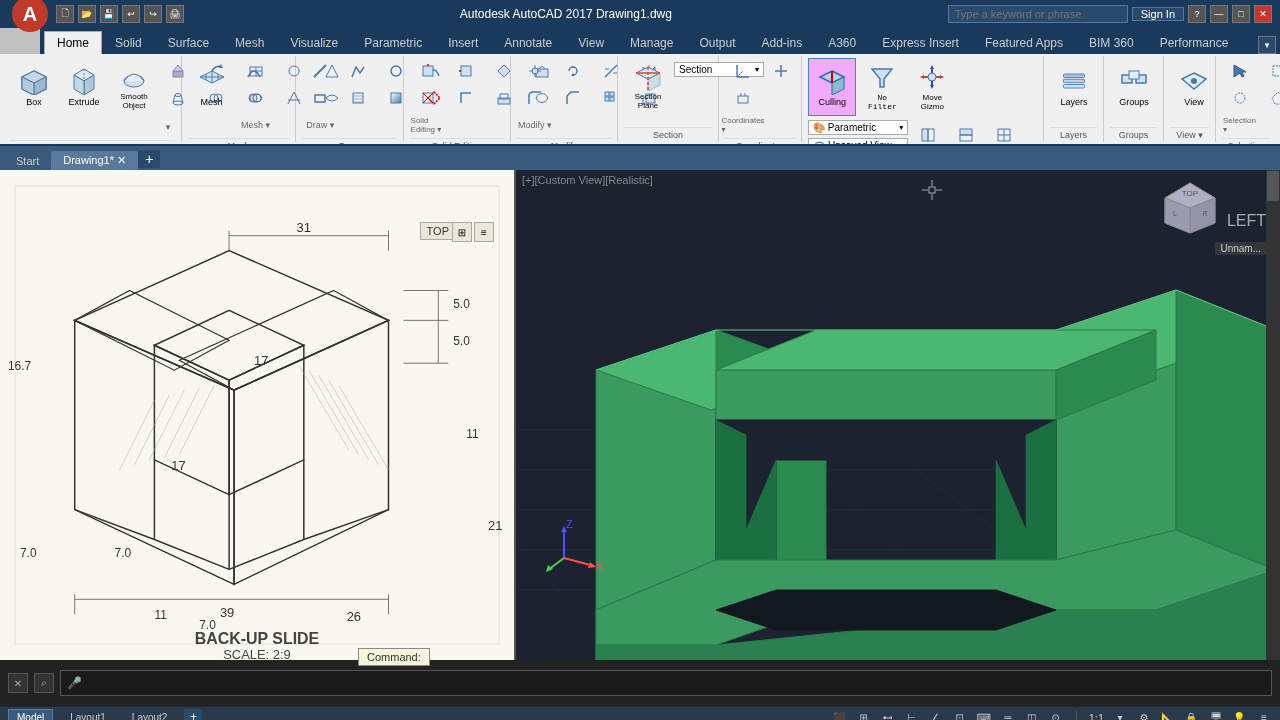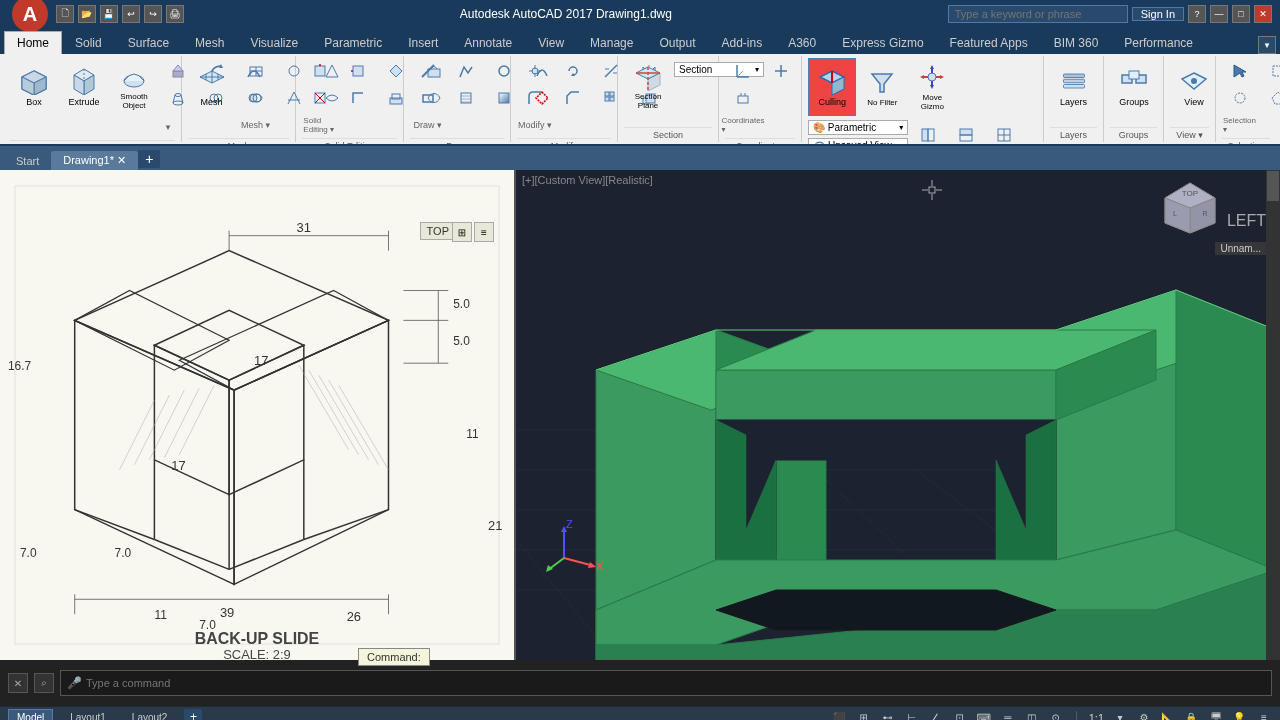--- a/index.html
+++ b/index.html
@@ -23,20 +23,21 @@
     .search-box { background: #2a4a6c; border: 1px solid #4a7aac; color: white; padding: 2px 6px; font-size: 11px; width: 180px; }
     .signin-btn { background: #2a4a6c; border: 1px solid #4a7aac; color: white; padding: 0 8px; font-size: 11px; cursor: pointer; }
 
     
     #ribbon-tabs {
       height: 26px;
       background: #1a3a5c;
       display: flex;
       align-items: flex-end;
       padding-left: 4px;
+      margin-left: 40px;
     }
     .ribbon-tab {
       padding: 4px 12px;
       font-size: 12px;
       color: #ccc;
       cursor: pointer;
       border-top: 1px solid transparent;
       border-left: 1px solid transparent;
       border-right: 1px solid transparent;
     }
@@ -334,21 +335,21 @@
       display: flex;
       align-items: center;
       gap: 2px;
       cursor: pointer;
       min-width: 90px;
     }
     .ribbon-dropdown-arrow { font-size: 8px; margin-left: auto; }
 
     
     .ribbon-btn-active {
-      background: #ef4444;
+      background: #f0abfc;
       border: 1px solid #4a80c0 !important;
     }
 
     
     .app-btn {
       width: 36px;
       height: 36px;
       background: #c0392b;
       color: white;
       display: flex;
@@ -394,21 +395,21 @@
   <div class="ribbon-tab">Mesh</div>
   <div class="ribbon-tab">Visualize</div>
   <div class="ribbon-tab">Parametric</div>
   <div class="ribbon-tab">Insert</div>
   <div class="ribbon-tab">Annotate</div>
   <div class="ribbon-tab">View</div>
   <div class="ribbon-tab">Manage</div>
   <div class="ribbon-tab">Output</div>
   <div class="ribbon-tab">Add-ins</div>
   <div class="ribbon-tab">A360</div>
-  <div class="ribbon-tab">Express Gizmo</div>
+  <div class="ribbon-tab">Express Insert</div>
   <div class="ribbon-tab">Featured Apps</div>
   <div class="ribbon-tab">BIM 360</div>
   <div class="ribbon-tab">Performance</div>
   <div style="margin-left:auto; display:flex; align-items:center; padding-right:4px;">
     <div class="title-btn" style="background:#2a4a6c;">▾</div>
   </div>
 </div>
 
 <div id="ribbon">
 
@@ -582,99 +583,20 @@
         <div class="ribbon-row">
             <div class="ribbon-btn-small">
               <span style="font-size:9px;color:#666">Mesh ▾</span>
             </div>
           </div>
       </div>
     </div>
     <div class="ribbon-group-label">Mesh</div>
   </div>
 
-  <div class="ribbon-group" style="min-width:100px;">
-    <div class="ribbon-buttons">
-      <div class="ribbon-cols">
-        <div class="ribbon-row">
-          <div class="ribbon-btn-small">
-              <div class="icon-shape-sm">
-                <svg width="16" height="16">
-                  <rect x="3" y="3" width="10" height="10" fill="#d0e0f0" stroke="#4a7aac" stroke-width="1"></rect>
-                  <line x1="8" y1="3" x2="8" y2="1" stroke="#c00" stroke-width="1.5"></line>
-                </svg>
-              </div>
-            </div>
-          <div class="ribbon-btn-small">
-              <div class="icon-shape-sm">
-                <svg width="16" height="16">
-                  <rect x="3" y="3" width="10" height="10" fill="#d0e0f0" stroke="#4a7aac" stroke-width="1"></rect>
-                  <line x1="3" y1="8" x2="1" y2="8" stroke="#c00" stroke-width="1.5"></line>
-                </svg>
-              </div>
-            </div>
-          <div class="ribbon-btn-small">
-              <div class="icon-shape-sm">
-                <svg width="16" height="16">
-                  <polygon points="8,2 14,8 8,14 2,8" fill="#d0e0f0" stroke="#4a7aac" stroke-width="1"></polygon>
-                </svg>
-              </div>
-            </div>
-          <div class="ribbon-btn-small">
-              <div class="icon-shape-sm">
-                <svg width="16" height="16">
-                  <rect x="2" y="6" width="12" height="8" fill="#d0e0f0" stroke="#4a7aac" stroke-width="1"></rect>
-                  <path d="M5,6 Q8,1 11,6" fill="none" stroke="#4a7aac" stroke-width="1"></path>
-                </svg>
-              </div>
-            </div>
-        </div>
-        <div class="ribbon-row">
-          <div class="ribbon-btn-small">
-              <div class="icon-shape-sm">
-                <svg width="16" height="16">
-                  <rect x="3" y="3" width="10" height="10" fill="none" stroke="#4a7aac" stroke-width="1"></rect>
-                  <line x1="3" y1="3" x2="13" y2="13" stroke="#c00" stroke-width="1"></line>
-                  <line x1="13" y1="3" x2="3" y2="13" stroke="#c00" stroke-width="1"></line>
-                </svg>
-              </div>
-            </div>
-          <div class="ribbon-btn-small">
-              <div class="icon-shape-sm">
-                <svg width="16" height="16">
-                  <path d="M3,13 L3,3 L13,3" fill="none" stroke="#4a7aac" stroke-width="1.5"></path>
-                </svg>
-              </div>
-            </div>
-          <div class="ribbon-btn-small">
-              <div class="icon-shape-sm">
-                <svg width="16" height="16">
-                  <rect x="2" y="8" width="12" height="6" fill="#d0e0f0" stroke="#4a7aac" stroke-width="1"></rect>
-                  <rect x="4" y="4" width="8" height="5" fill="none" stroke="#4a7aac" stroke-width="1"></rect>
-                </svg>
-              </div>
-            </div>
-          <div class="ribbon-btn-small">
-              <div class="icon-shape-sm">
-                <svg width="16" height="16">
-                  <path d="M2,8 C5,2 11,2 14,8 C11,14 5,14 2,8" fill="none" stroke="#4a7aac" stroke-width="1"></path>
-                </svg>
-              </div>
-            </div>
-        </div>
-        <div class="ribbon-row">
-            <div class="ribbon-btn-small">
-              <span style="font-size:8px;color:#666">Solid Editing ▾</span>
-            </div>
-          </div>
-      </div>
-    </div>
-    <div class="ribbon-group-label">Solid Editing</div>
-  </div>
-
   <div class="ribbon-group" style="min-width:90px;">
     <div class="ribbon-buttons">
       <div class="ribbon-cols">
         <div class="ribbon-row">
           <div class="ribbon-btn-small">
               <div class="icon-shape-sm">
                 <svg width="16" height="16">
                   <line x1="2" y1="14" x2="14" y2="2" stroke="#4a7aac" stroke-width="2"></line>
                 </svg>
               </div>
@@ -741,20 +663,99 @@
             </div>
         </div>
         <div class="ribbon-row">
             <div class="ribbon-btn-small">
               <span style="font-size:9px;color:#666">Draw ▾</span>
             </div>
           </div>
       </div>
     </div>
     <div class="ribbon-group-label">Draw</div>
+  </div>
+
+  <div class="ribbon-group" style="min-width:100px;">
+    <div class="ribbon-buttons">
+      <div class="ribbon-cols">
+        <div class="ribbon-row">
+          <div class="ribbon-btn-small">
+              <div class="icon-shape-sm">
+                <svg width="16" height="16">
+                  <rect x="3" y="3" width="10" height="10" fill="#d0e0f0" stroke="#4a7aac" stroke-width="1"></rect>
+                  <line x1="8" y1="3" x2="8" y2="1" stroke="#c00" stroke-width="1.5"></line>
+                </svg>
+              </div>
+            </div>
+          <div class="ribbon-btn-small">
+              <div class="icon-shape-sm">
+                <svg width="16" height="16">
+                  <rect x="3" y="3" width="10" height="10" fill="#d0e0f0" stroke="#4a7aac" stroke-width="1"></rect>
+                  <line x1="3" y1="8" x2="1" y2="8" stroke="#c00" stroke-width="1.5"></line>
+                </svg>
+              </div>
+            </div>
+          <div class="ribbon-btn-small">
+              <div class="icon-shape-sm">
+                <svg width="16" height="16">
+                  <polygon points="8,2 14,8 8,14 2,8" fill="#d0e0f0" stroke="#4a7aac" stroke-width="1"></polygon>
+                </svg>
+              </div>
+            </div>
+          <div class="ribbon-btn-small">
+              <div class="icon-shape-sm">
+                <svg width="16" height="16">
+                  <rect x="2" y="6" width="12" height="8" fill="#d0e0f0" stroke="#4a7aac" stroke-width="1"></rect>
+                  <path d="M5,6 Q8,1 11,6" fill="none" stroke="#4a7aac" stroke-width="1"></path>
+                </svg>
+              </div>
+            </div>
+        </div>
+        <div class="ribbon-row">
+          <div class="ribbon-btn-small">
+              <div class="icon-shape-sm">
+                <svg width="16" height="16">
+                  <rect x="3" y="3" width="10" height="10" fill="none" stroke="#4a7aac" stroke-width="1"></rect>
+                  <line x1="3" y1="3" x2="13" y2="13" stroke="#c00" stroke-width="1"></line>
+                  <line x1="13" y1="3" x2="3" y2="13" stroke="#c00" stroke-width="1"></line>
+                </svg>
+              </div>
+            </div>
+          <div class="ribbon-btn-small">
+              <div class="icon-shape-sm">
+                <svg width="16" height="16">
+                  <path d="M3,13 L3,3 L13,3" fill="none" stroke="#4a7aac" stroke-width="1.5"></path>
+                </svg>
+              </div>
+            </div>
+          <div class="ribbon-btn-small">
+              <div class="icon-shape-sm">
+                <svg width="16" height="16">
+                  <rect x="2" y="8" width="12" height="6" fill="#d0e0f0" stroke="#4a7aac" stroke-width="1"></rect>
+                  <rect x="4" y="4" width="8" height="5" fill="none" stroke="#4a7aac" stroke-width="1"></rect>
+                </svg>
+              </div>
+            </div>
+          <div class="ribbon-btn-small">
+              <div class="icon-shape-sm">
+                <svg width="16" height="16">
+                  <path d="M2,8 C5,2 11,2 14,8 C11,14 5,14 2,8" fill="none" stroke="#4a7aac" stroke-width="1"></path>
+                </svg>
+              </div>
+            </div>
+        </div>
+        <div class="ribbon-row">
+            <div class="ribbon-btn-small">
+              <span style="font-size:8px;color:#666">Solid Editing ▾</span>
+            </div>
+          </div>
+      </div>
+    </div>
+    <div class="ribbon-group-label">Solid Editing</div>
   </div>
 
   <div class="ribbon-group" style="min-width:100px;">
     <div class="ribbon-buttons">
       <div class="ribbon-cols">
         <div class="ribbon-row">
           <div class="ribbon-btn-small">
               <div class="icon-shape-sm">
                 <svg width="16" height="16">
                   <circle cx="8" cy="8" r="3" fill="#d0e0f0" stroke="#4a7aac" stroke-width="1"></circle>
@@ -922,21 +923,21 @@
           </svg>
         </div>
         <span>Culling</span>
       </div>
       <div class="ribbon-btn-large">
         <div class="icon-shape">
           <svg width="28" height="28" viewBox="0 0 28 28">
             <polygon points="4,6 24,6 16,16 16,24 12,24 12,16" fill="#d0e0f0" stroke="#4a7aac" stroke-width="1.5"></polygon>
           </svg>
         </div>
-        <span style="font-size:8px;">No Filter</span>
+        <span style="font-size:8px;font-family:Liberation Mono, monospace;">No Filter</span>
       </div>
       <div class="ribbon-btn-large">
         <div class="icon-shape">
           <svg width="28" height="28" viewBox="0 0 28 28">
             <circle cx="14" cy="14" r="4" fill="#d0e0f0" stroke="#4a7aac" stroke-width="1"></circle>
             <line x1="14" y1="4" x2="14" y2="10" stroke="#4040c0" stroke-width="2"></line>
             <polygon points="14,2 12,6 16,6" fill="#4040c0"></polygon>
             <line x1="14" y1="18" x2="14" y2="24" stroke="#4040c0" stroke-width="2"></line>
             <polygon points="14,26 12,22 16,22" fill="#4040c0"></polygon>
             <line x1="4" y1="14" x2="10" y2="14" stroke="#c04040" stroke-width="2"></line>
@@ -989,21 +990,21 @@
                 </svg>
               </div>
             </div>
         </div>
 
       </div>
     </div>
 
   </div>
 
-  <div class="ribbon-group" style="min-width:60px;align-items:center;">
+  <div class="ribbon-group" style="min-width:60px;">
     <div class="ribbon-buttons">
       <div class="ribbon-btn-large">
         <div class="icon-shape">
           <svg width="32" height="32" viewBox="0 0 32 32">
             <rect x="4" y="20" width="24" height="4" rx="1" fill="#d0e0f0" stroke="#4a7aac" stroke-width="1"></rect>
             <rect x="4" y="14" width="24" height="4" rx="1" fill="#c0d0e0" stroke="#4a7aac" stroke-width="1"></rect>
             <rect x="4" y="8" width="24" height="4" rx="1" fill="#b0c0d0" stroke="#4a7aac" stroke-width="1"></rect>
           </svg>
         </div>
         <span>Layers</span>
@@ -1304,21 +1305,20 @@
 </div>
 
 <div id="command-bar" style="height:46px;background:#222;display:flex;align-items:center;padding:2px 8px;gap:6px;position:relative;justify-content:center;">
   <div class="cmd-popup">
     <span>Command:</span>
   </div>
   <div class="cmd-icon">✕</div>
   <div class="cmd-icon">⌕</div>
   <div class="cmd-input-wrap">
     <span style="color:#888;margin-right:4px;font-size:12px;">🎤</span>
-    <input class="cmd-input" type="text" placeholder="Type a command" style="">
   </div>
 </div>
 
 <div id="statusbar">
   <div class="left">
     <div class="status-tab active">Model</div>
     <div class="status-tab">Layout1</div>
     <div class="status-tab">Layout2</div>
     <div class="doc-tab-add" style="width:18px;height:16px;font-size:12px;">+</div>
   </div>

